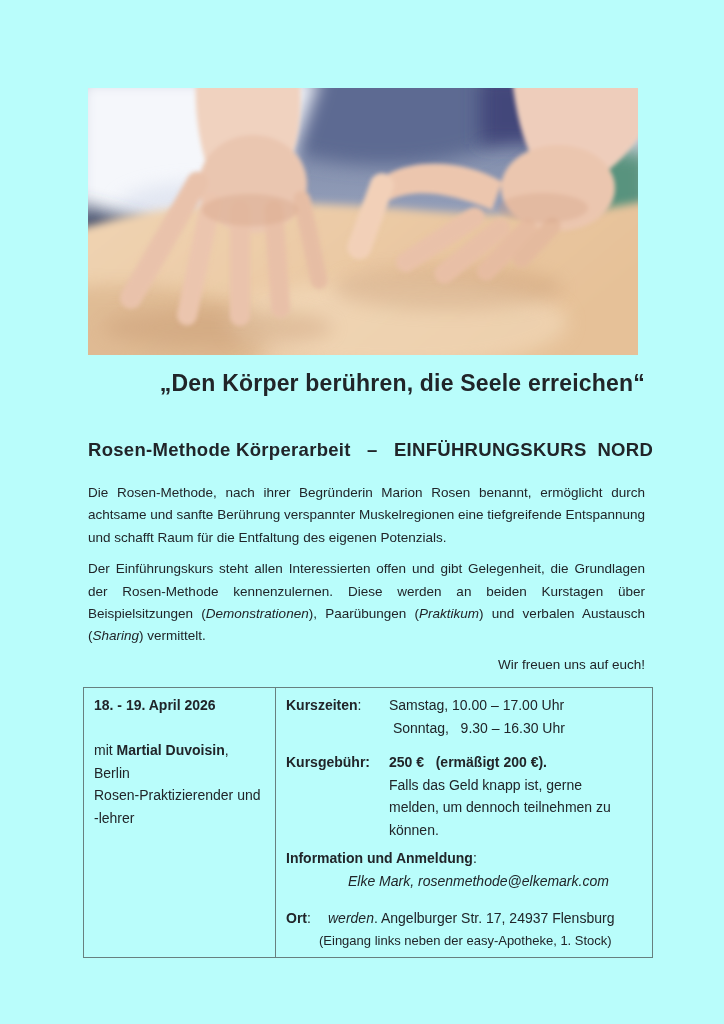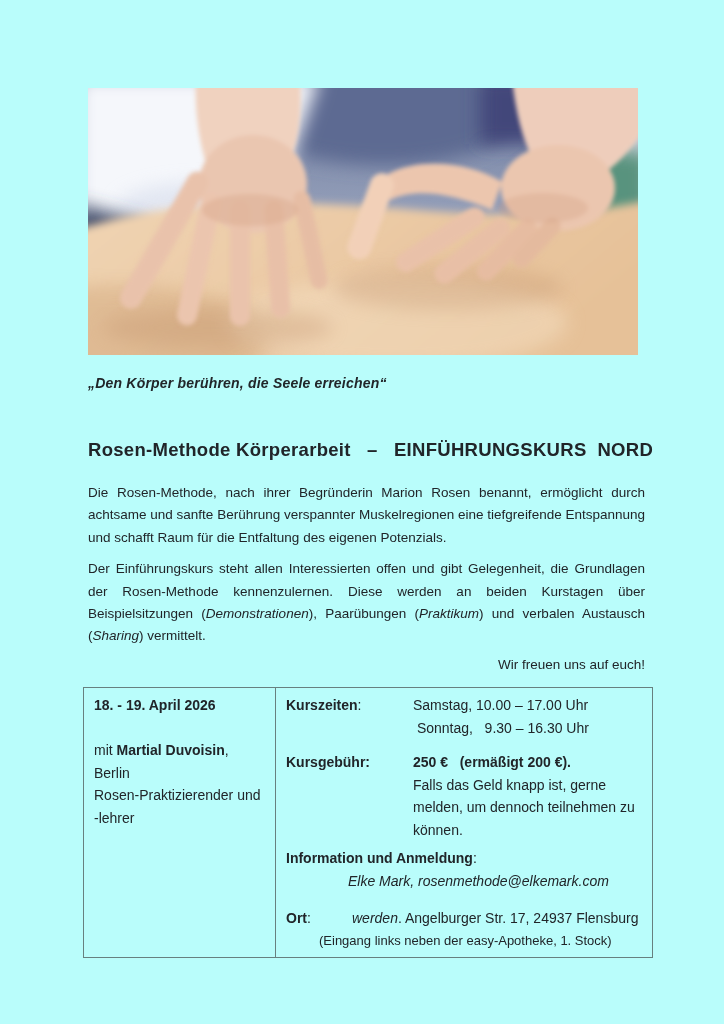--- a/index.html
+++ b/index.html
@@ -20,23 +20,23 @@
     position:absolute;
     left:88px; top:88px;
     width:550px; height:267px;
     overflow:hidden;
   }
   .photo svg{display:block;}
   .quote{
     position:absolute;
     left:88px; top:371px;
     width:557px;
-    font-style:italic;
+    text-align:right;
     font-weight:bold;
-    font-size:14px;
+    font-size:23px;
     line-height:24px;
     letter-spacing:0.2px;
     white-space:pre;
   }
   .title{
     position:absolute;
     left:88px; top:438px;
     width:580px;
     margin:0;
     font-size:18.5px;
@@ -74,21 +74,21 @@
     box-sizing:border-box;
     padding:6px 8px 0 10px;
   }
   .cell-right{
     flex:1;
     padding:6px 8px 0 10px;
     box-sizing:border-box;
   }
   .b{font-weight:bold;}
   .i{font-style:italic;}
-  .row{display:flex; align-items:flex-start;gap:24px;}
+  .row{display:flex; align-items:flex-start;}
   .row .lab{width:103px; flex:none; white-space:pre;}
   .row .lab-ort{width:42px; flex:none; white-space:pre;}
   .row .val{white-space:pre; flex:none;}
   .sp22{height:22.5px;}
   .sp12{height:12px;}
   .sp6{height:6px;}
   .sp15{height:15px;}
   .indent-contact{padding-left:62px; white-space:pre;font-style:italic;}
   .note-small{padding-left:33px; font-size:13px; white-space:pre;}
 </style>

